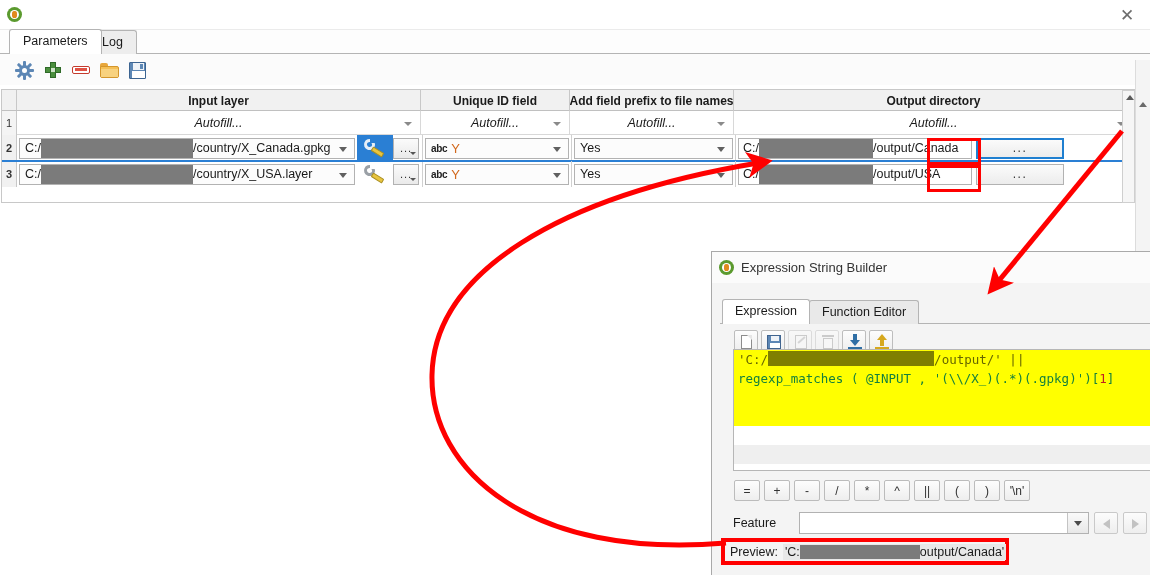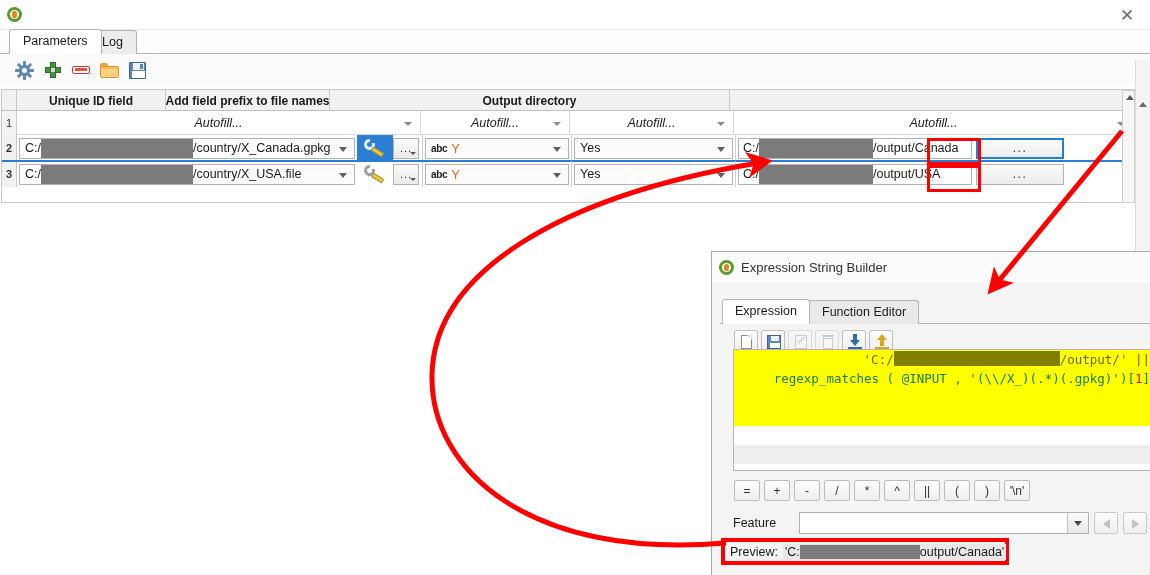--- a/index.html
+++ b/index.html
@@ -302,21 +302,20 @@
   .ico-export .ar { position:absolute; left:5px; top:5px; width:4px; height:7px; background:#d6a81e; }
   .ico-export .tri { position:absolute; left:2px; top:0px; width:0;height:0;
       border-left:5px solid transparent;border-right:5px solid transparent;border-bottom:6px solid #d6a81e; }
   .ico-export .base { position:absolute; left:0; bottom:0; width:14px; height:3px; background:#d6a81e; }
 
   .expr-area {
     position: absolute; left: 21px; top: 97px; width: 418px; height: 122px;
     background: #ffffff; border: 1px solid #b6b6b6; box-sizing: border-box;
     font-family: "DejaVu Sans Mono", monospace; font-size: 12.5px;
     overflow: hidden;
-    text-align: right;
   }
   .eline { height: 19px; line-height: 19px; padding-left: 4px; white-space: pre; }
   .eline.hl { background: #ffff00; }
   .eline.alt { background: #efefef; }
   .tok-str { color: #666600; }
   .tok-fn  { color: #15803d; }
   .tok-idx { color: #c02020; }
   .eredact { display:inline-block; background:#7f7f00; height:15px; vertical-align:-2px; }
 
   .opsrow { position:absolute; left: 22px; top: 228px; display: flex; }
@@ -431,20 +430,21 @@
         <span class="shut"></span>
           <span class="lab"></span>
       </span>
     </div>
   </div>
 
   <div class="tablewrap">
 
     <div class="trow hdr">
       <div class="gutter"></div>
+      <div class="hcell c-input">Input layer</div>
       <div class="hcell c-uid">Unique ID field</div>
       <div class="hcell c-prefix">Add field prefix to file names</div>
       <div class="hcell c-out">Output directory</div>
     </div>
 
     <div class="trow afrow">
       <div class="gutter">1</div>
       <div class="afcell c-input">
         <span>Autofill...</span>
         <span class="caret"></span>
@@ -522,21 +522,21 @@
       <div class="selrow-underline"></div>
     </div>
 
     <div class="trow drow">
       <div class="gutter">3</div>
 
       <div class="dcell" style="width:340px;flex:0 0 340px;border-right:none;">
         <div class="combo">
           <span>C:/</span>
           <span class="redact" style="width:152px"></span>
-          <span>/country/X_USA.file</span>
+          <span>/country/X_USA.layer</span>
           <span class="cv-caret"></span>
         </div>
       </div>
 
       <div class="wrenchcell">
         <span class="ico-wrench">
           <span class="head"></span>
             <span class="notch"></span>
             <span class="handle"></span>
         </span>

